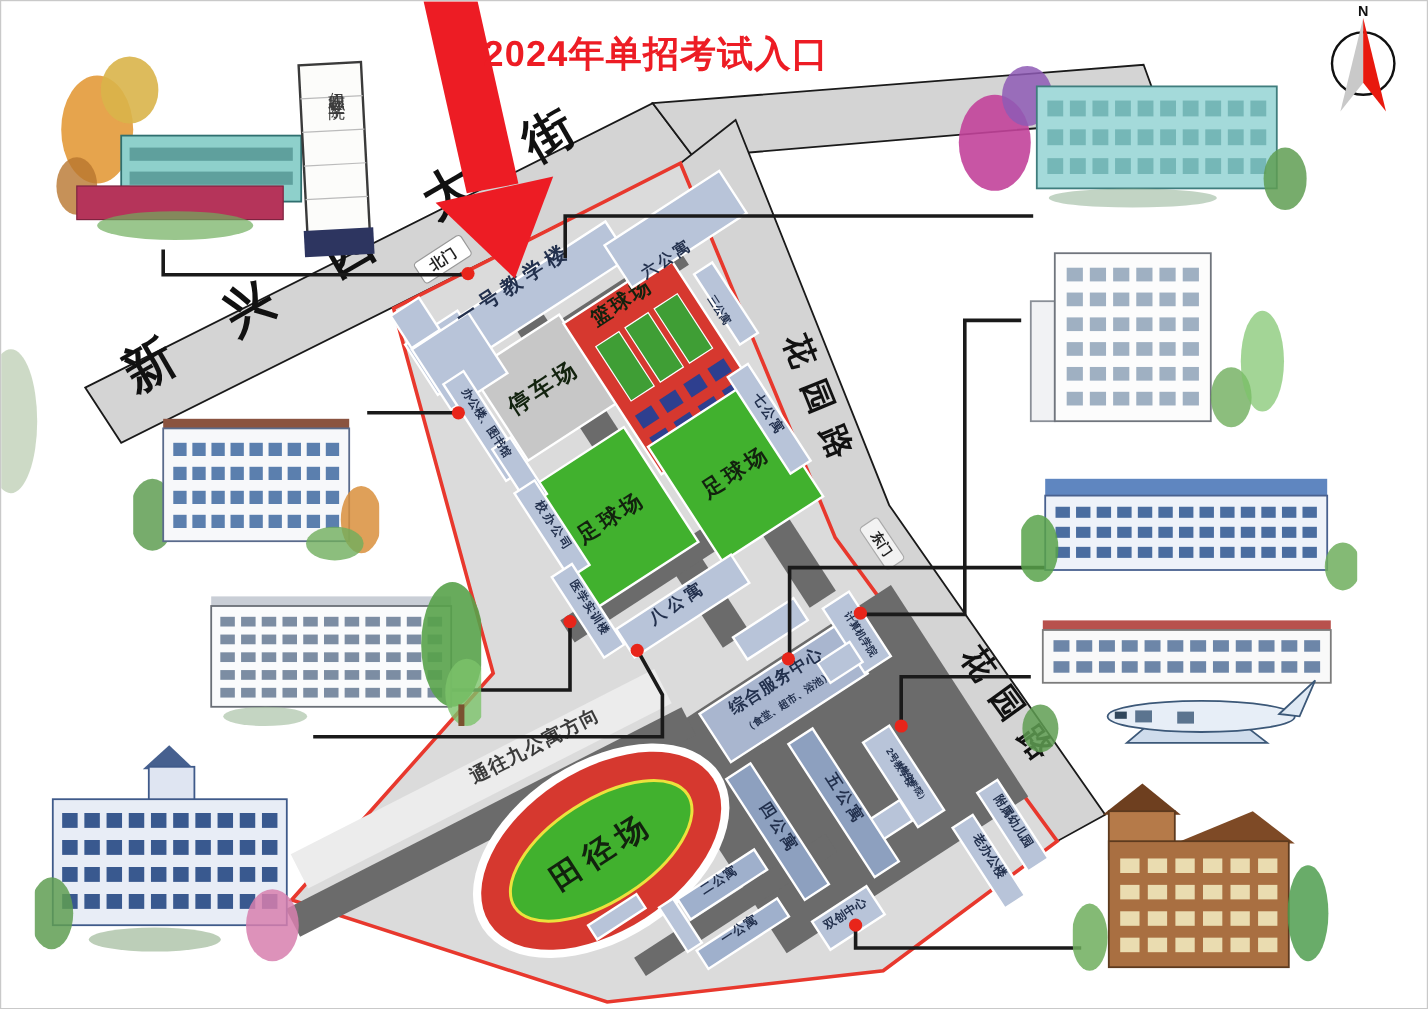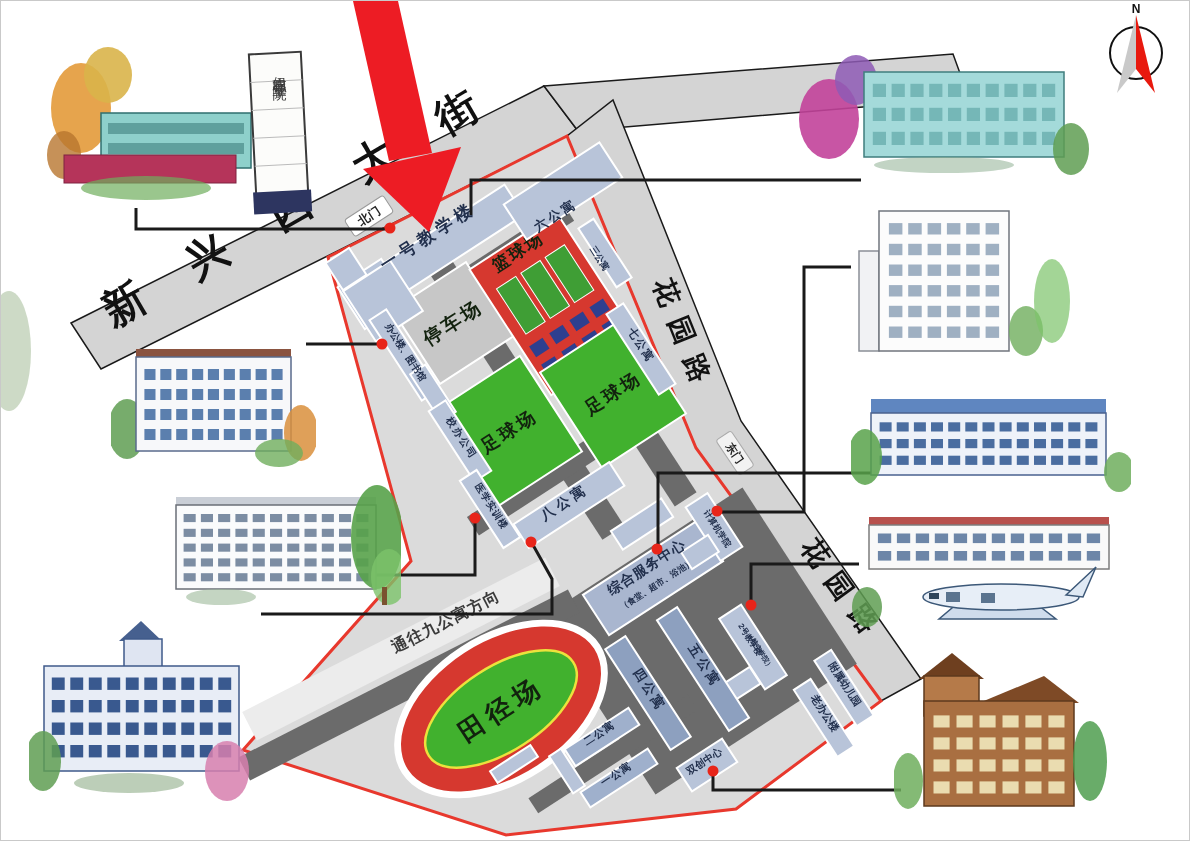--- a/index.html
+++ b/index.html
@@ -253,20 +253,21 @@
   <g>
     <circle cx="1135" cy="52" r="26" fill="none" stroke="#111111" stroke-width="2"></circle>
     <polygon points="1135,14 1116,92 1135,68" fill="#c9c9c9"></polygon>
     <polygon points="1135,14 1154,92 1135,68" fill="#e8190e"></polygon>
     <text x="1135" y="12" text-anchor="middle" font-size="12" font-weight="bold" fill="#111">N</text>
   </g>
 
   <ellipse cx="8" cy="350" rx="22" ry="60" fill="#9bb58e" opacity="0.5"></ellipse>
 </svg>
 
+<div class="page-title">2024年单招考试入口</div>
 
 <div class="illus" style="left:45px;top:32px;width:275px;height:185px;">
   <svg width="275" height="185" viewBox="0 0 275 185">
     <ellipse cx="35" cy="75" rx="30" ry="45" fill="#e39a3a" opacity="0.9"></ellipse>
     <ellipse cx="62" cy="42" rx="24" ry="28" fill="#d9b44a" opacity="0.9"></ellipse>
     <ellipse cx="18" cy="122" rx="17" ry="24" fill="#b8762e" opacity="0.8"></ellipse>
     <rect x="55" y="80" width="150" height="55" fill="#8ed0cb" stroke="#2f6f6f" stroke-width="1.5"></rect>
     <rect x="62" y="90" width="136" height="11" fill="#2f6f6f" opacity="0.5"></rect>
     <rect x="62" y="110" width="136" height="11" fill="#2f6f6f" opacity="0.5"></rect>
     <rect x="18" y="122" width="172" height="28" fill="#b5345a" stroke="#7e2340" stroke-width="1"></rect>

